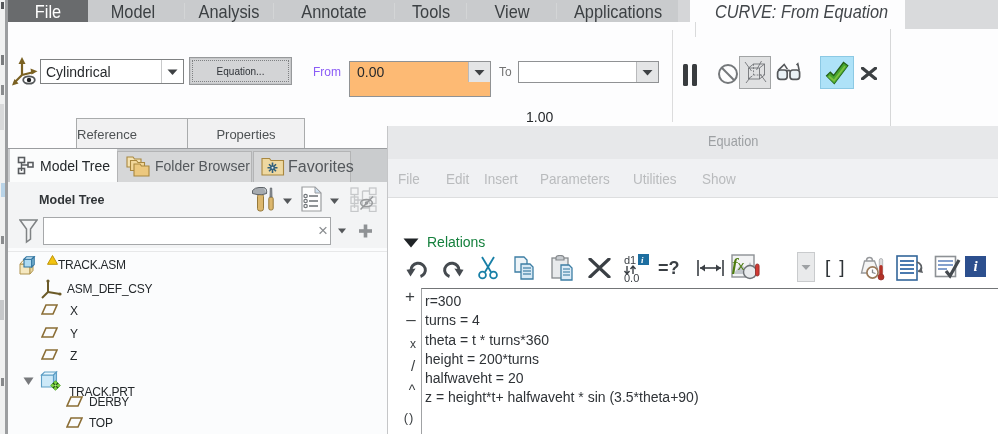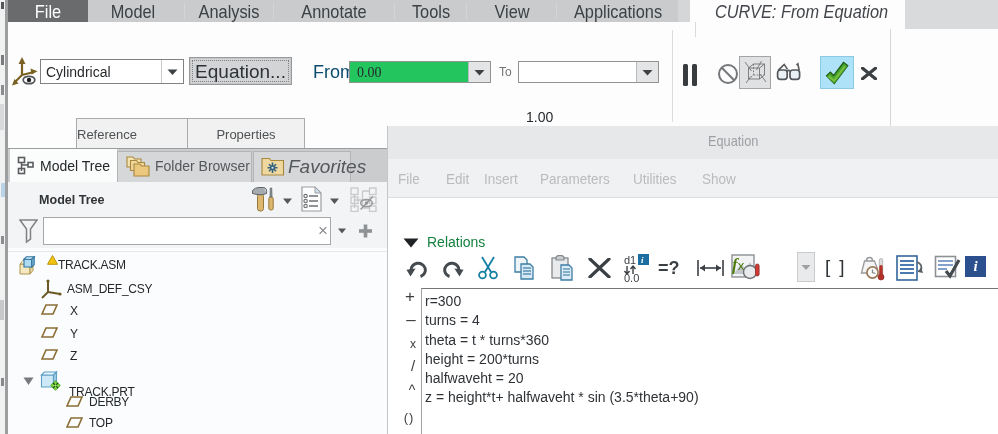--- a/index.html
+++ b/index.html
@@ -62,26 +62,26 @@
   <div style="position:absolute;left:5px;top:0;height:23px;line-height:24px;font-size:14px;color:#26292c;">Cylindrical</div>
   <div style="position:absolute;right:0;top:0;width:21px;height:23px;border-left:1px solid #c8c9ca;">
     <svg width="21" height="23">
         <path d="M5.5 9.5 L15.5 9.5 L10.5 15 Z" fill="#3e4144"></path>
       </svg>
   </div>
 </div>
 
 <div class="abs" style="left:189px;top:57px;width:103px;height:28px;background:#d3d4d6;border:1px solid #97999b;box-shadow:inset 0 0 0 1px #c6c7c9;box-sizing:border-box;">
   <div style="position:absolute;left:2px;top:2px;right:2px;bottom:2px;border:1px dotted #7e8082;"></div>
-  <div style="position:absolute;left:0;top:0;width:100%;height:26px;line-height:27px;text-align:center;font-size:19px;color:#2e3237;">Equation...</div>
-</div>
-
-<div class="abs" style="left:313px;top:60px;height:24px;line-height:24px;font-size:18px;color:#0c4a6e;text-align:center;">From</div>
-
-<div class="abs" style="left:349px;top:61px;width:142px;height:22px;background:#22c55e;border:1px solid #909294;box-sizing:border-box;font-family:Liberation Serif, serif;">
+  <div style="position:absolute;left:0;top:0;width:100%;height:26px;line-height:27px;text-align:center;font-size:10px;color:#2e3237;">Equation...</div>
+</div>
+
+<div class="abs" style="left:313px;top:60px;height:24px;line-height:24px;font-size:12px;color:#8b5cf6;text-align:center;">From</div>
+
+<div class="abs" style="left:349px;top:61px;width:142px;height:36px;background:#fdba74;border:1px solid #909294;box-sizing:border-box;">
   <div style="position:absolute;left:7px;top:0;height:20px;line-height:21px;font-size:14px;color:#26292c;">0.00</div>
   <div style="position:absolute;right:0;top:0;width:21px;height:20px;background:#e4e5e6;border-left:1px solid #b9babc;">
     <svg width="21" height="20">
         <path d="M5.5 8 L15.5 8 L10.5 13.5 Z" fill="#3e4144"></path>
       </svg>
   </div>
 </div>
 <div class="abs" style="left:499px;top:60px;height:24px;line-height:24px;font-size:12px;color:#737373;">To</div>
 
 <div class="abs" style="left:518px;top:61px;width:141px;height:22px;background:#fff;border:1px solid #909294;box-sizing:border-box;">
@@ -166,21 +166,21 @@
 <div class="abs" style="left:155px;top:151px;height:31px;line-height:31px;font-size:14px;color:#54585c;">Folder Browser</div>
 
 <svg class="abs" style="left:261px;top:156px;" width="24" height="20" viewBox="0 0 24 20">
   <path d="M1 2.5 L8.5 2.5 L10 4.5 L22.5 4.5 L22.5 19 L1 19 Z" fill="#eed8a0" stroke="#a8873f" stroke-width="1.1"></path>
   <g stroke="#31607c" stroke-width="1.6">
     <path d="M11.5 6.5 L11.5 17 M6.5 11.8 L16.5 11.8 M8 8.3 L15 15.3 M15 8.3 L8 15.3"></path>
   </g>
   <circle cx="11.5" cy="11.8" r="2.3" fill="#31607c"></circle>
   <circle cx="11.5" cy="11.8" r="1" fill="#e8eef2"></circle>
 </svg>
-<div class="abs" style="left:288px;top:151px;height:31px;line-height:31px;font-size:19px;color:#54585c;font-style:italic;">Favorites</div>
+<div class="abs" style="left:288px;top:151px;height:31px;line-height:31px;font-size:16px;color:#54585c;">Favorites</div>
 
 <div class="abs" style="left:39px;top:183px;height:33px;line-height:34px;font-size:13.5px;font-weight:bold;color:#303437;transform:scaleX(0.93);transform-origin:left;">Model Tree</div>
 
 <svg class="abs" style="left:251px;top:186px;" width="24" height="27" viewBox="0 0 24 27">
   <rect x="6.5" y="8" width="6" height="17" rx="2.4" fill="#dcb76d" stroke="#96793a" stroke-width="1"></rect>
   <path d="M1.5 7.5 L1.5 4.5 Q4 1.5 8 1.5 L12.5 1.5 Q15.5 2 15.5 5 L15.5 7.5 Q11 9.5 6 8.5 Z" fill="#a6abb0" stroke="#5f6469" stroke-width="1"></path>
   <path d="M12.5 1.5 Q16.5 2.5 15.5 7.8" fill="#ced3d7" stroke="#5f6469" stroke-width="0.9"></path>
   <rect x="17.8" y="11" width="4.4" height="13" rx="1.8" fill="#dcb76d" stroke="#96793a" stroke-width="1"></rect>
   <path d="M19.3 2 L20.7 2 L21 11 L19 11 Z" fill="#90959a" stroke="#5f6469" stroke-width="0.8"></path>
 </svg>

